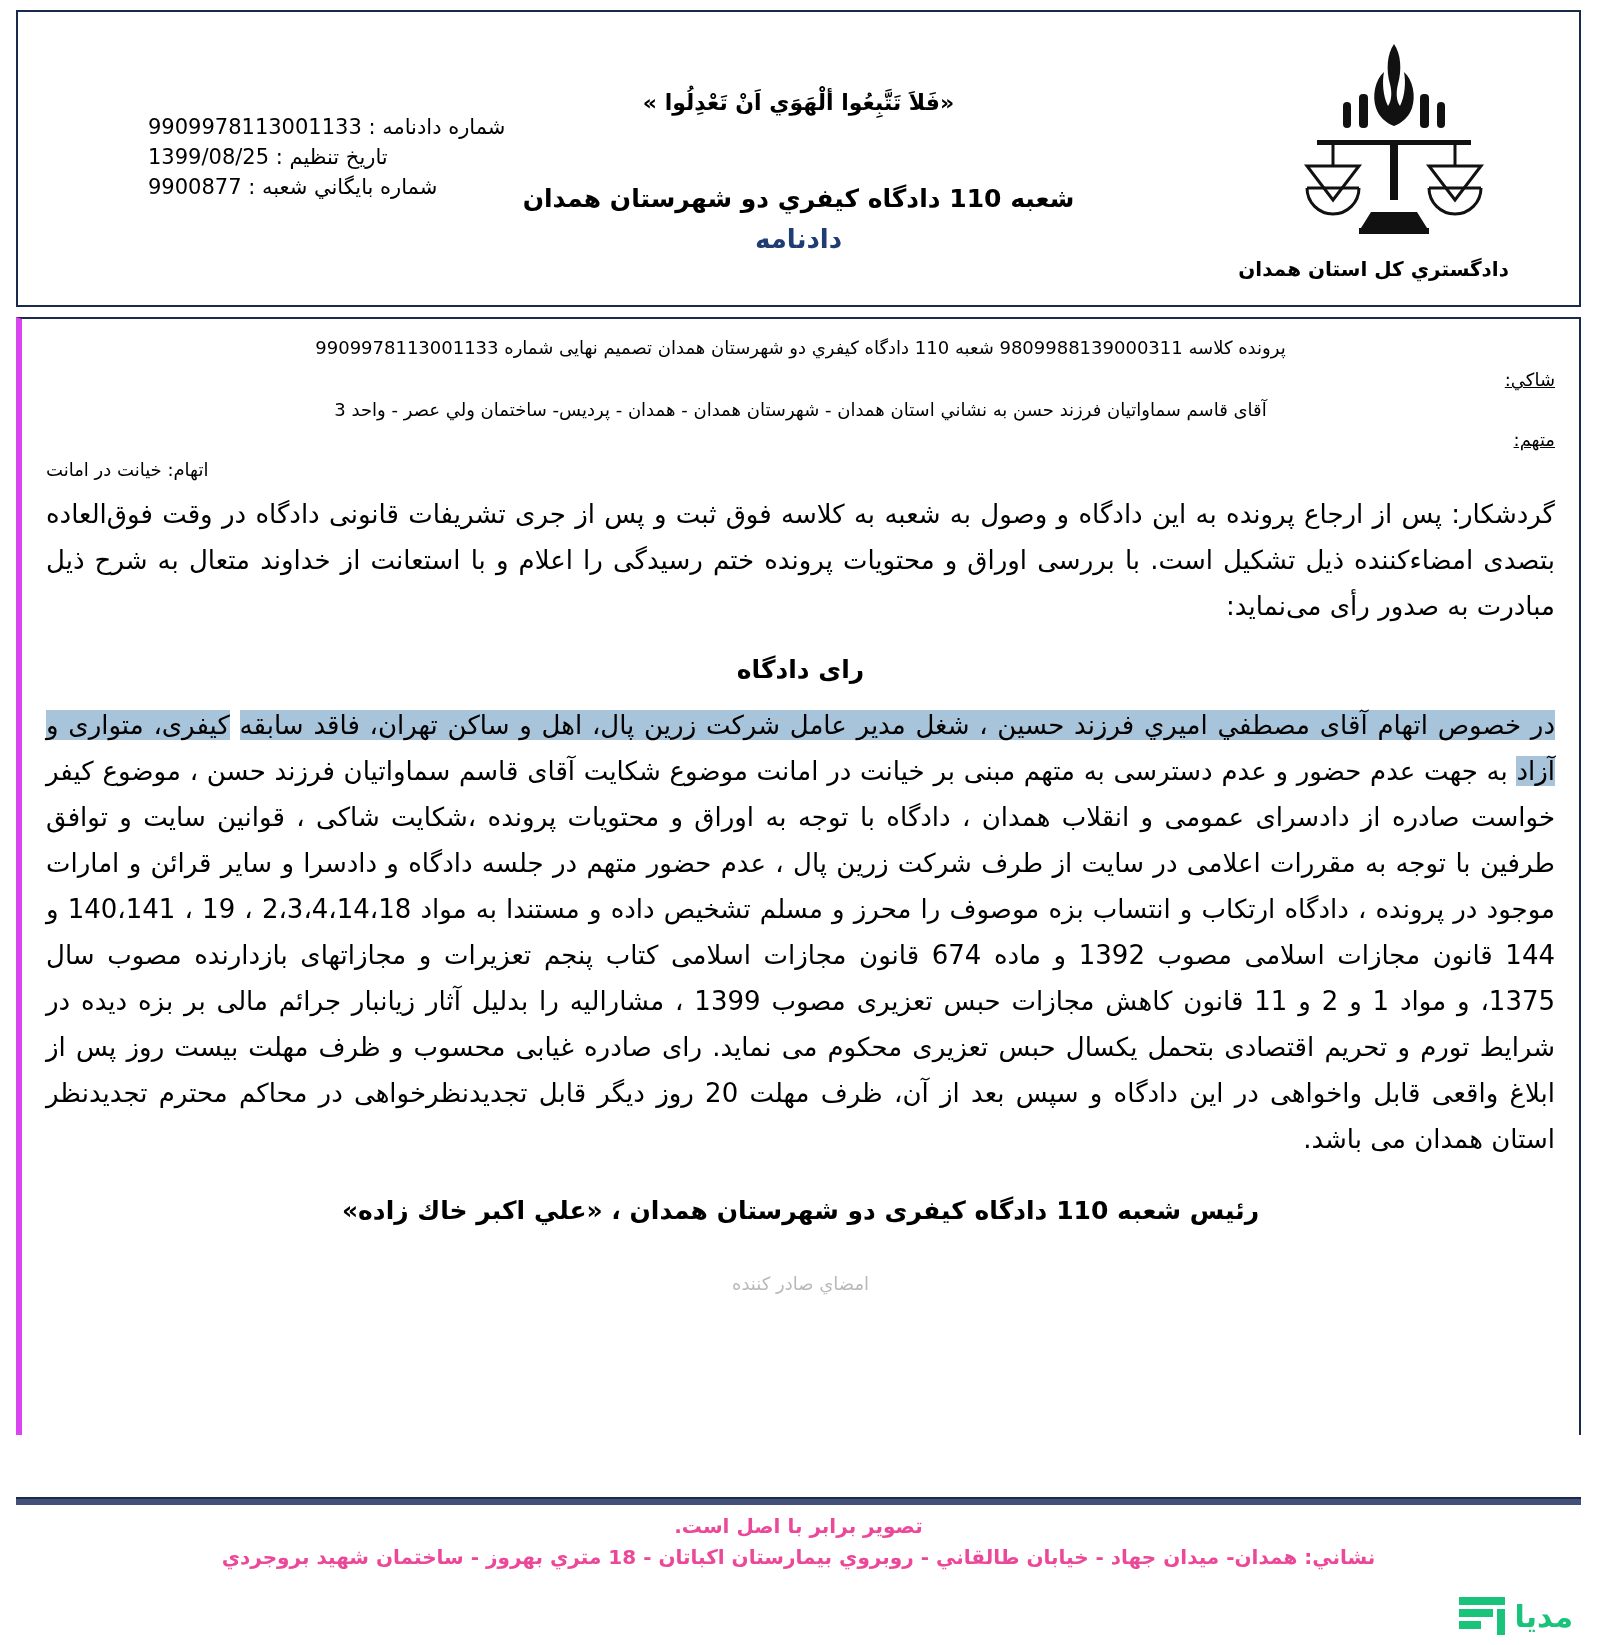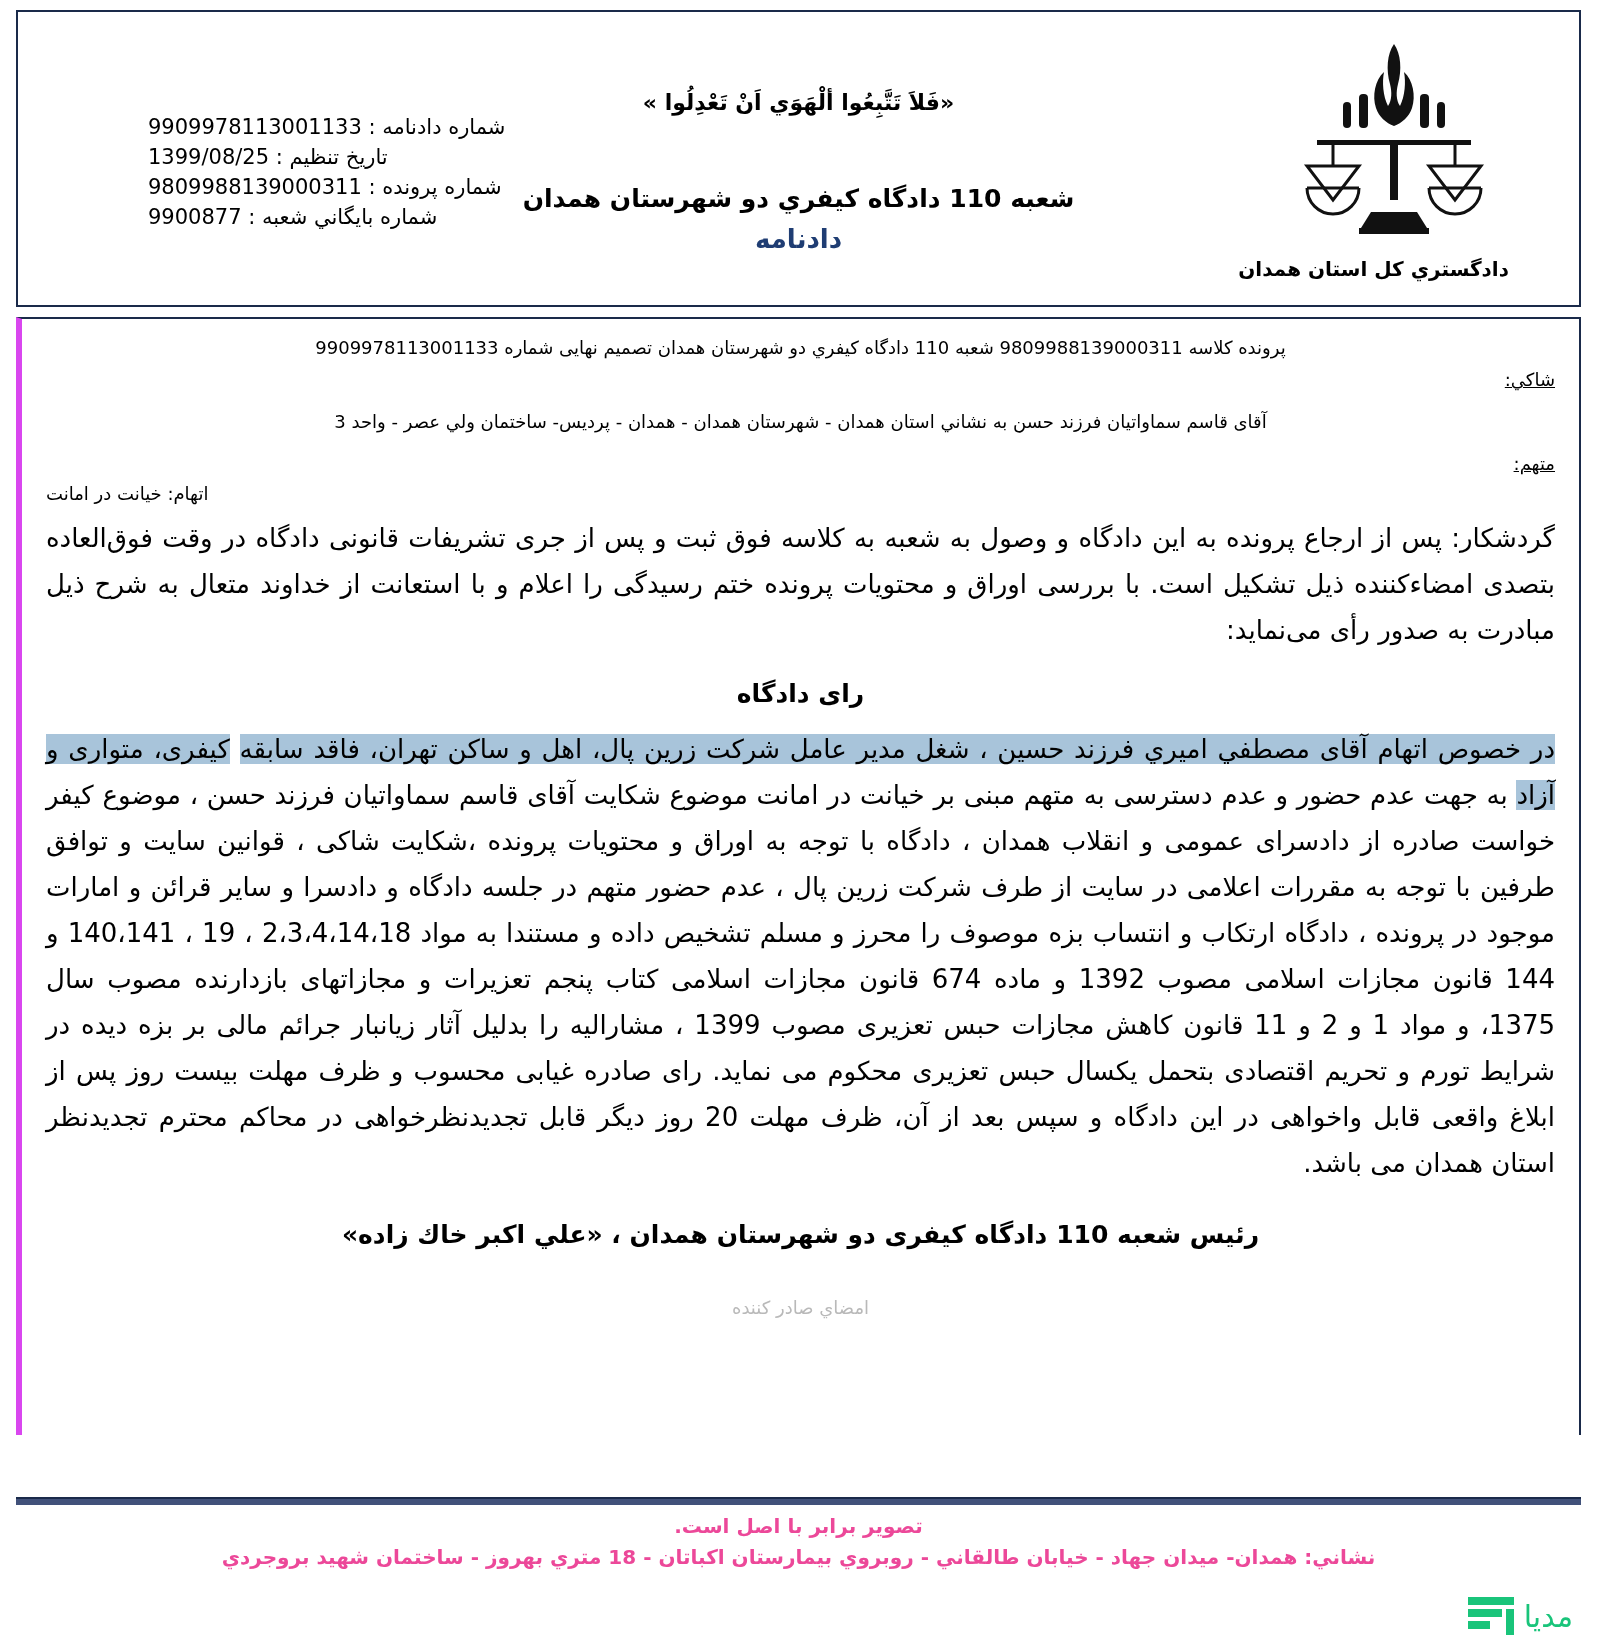--- a/index.html
+++ b/index.html
@@ -121,21 +121,21 @@
     font-size: 18px;
     line-height: 30px;
     text-align: right;
     margin: 0;
     text-decoration: underline;
   }
   .party-value {
     font-size: 18px;
     line-height: 30px;
     text-align: center;
-    margin: 12px;
+    margin: 0;
   }
   .charge-line {
     font-size: 18px;
     line-height: 30px;
     text-align: left;
     margin: 0 0 4px 0;
   }
 
   .para {
     font-size: 26px;
@@ -199,37 +199,36 @@
     position: absolute;
     bottom: 6px;
     right: 24px;
     display: flex;
     align-items: center;
     gap: 6px;
     direction: rtl;
   }
   .watermark-text {
     font-size: 30px;
-    font-weight: normal;
+    font-weight: bold;
     color: #19c47a;
     letter-spacing: -1px;
   }
 </style>
 </head>
 <body>
 
 <div class="page">
 
   <div class="header-frame">
     <div class="header-inner">
 
       <div class="meta-block">
         <span class="meta-row">شماره دادنامه : 9909978113001133</span>
         <span class="meta-row">تاريخ تنظيم : 1399/08/25</span>
-        <span class="meta-row">شماره پرونده : 9809988139000311</span>
         <span class="meta-row">شماره بايگاني شعبه : 9900877</span>
       </div>
 
       <div class="verse">«فَلاَ تَتَّبِعُوا ألْهَوَي اَنْ تَعْدِلُوا »</div>
       <div class="court-line">شعبه 110 دادگاه كيفري دو شهرستان همدان</div>
       <div class="doc-title">دادنامه</div>
 
       <div class="emblem-wrap">
         <svg width="190" height="215" viewBox="0 0 190 215">
           <g fill="#111111">

